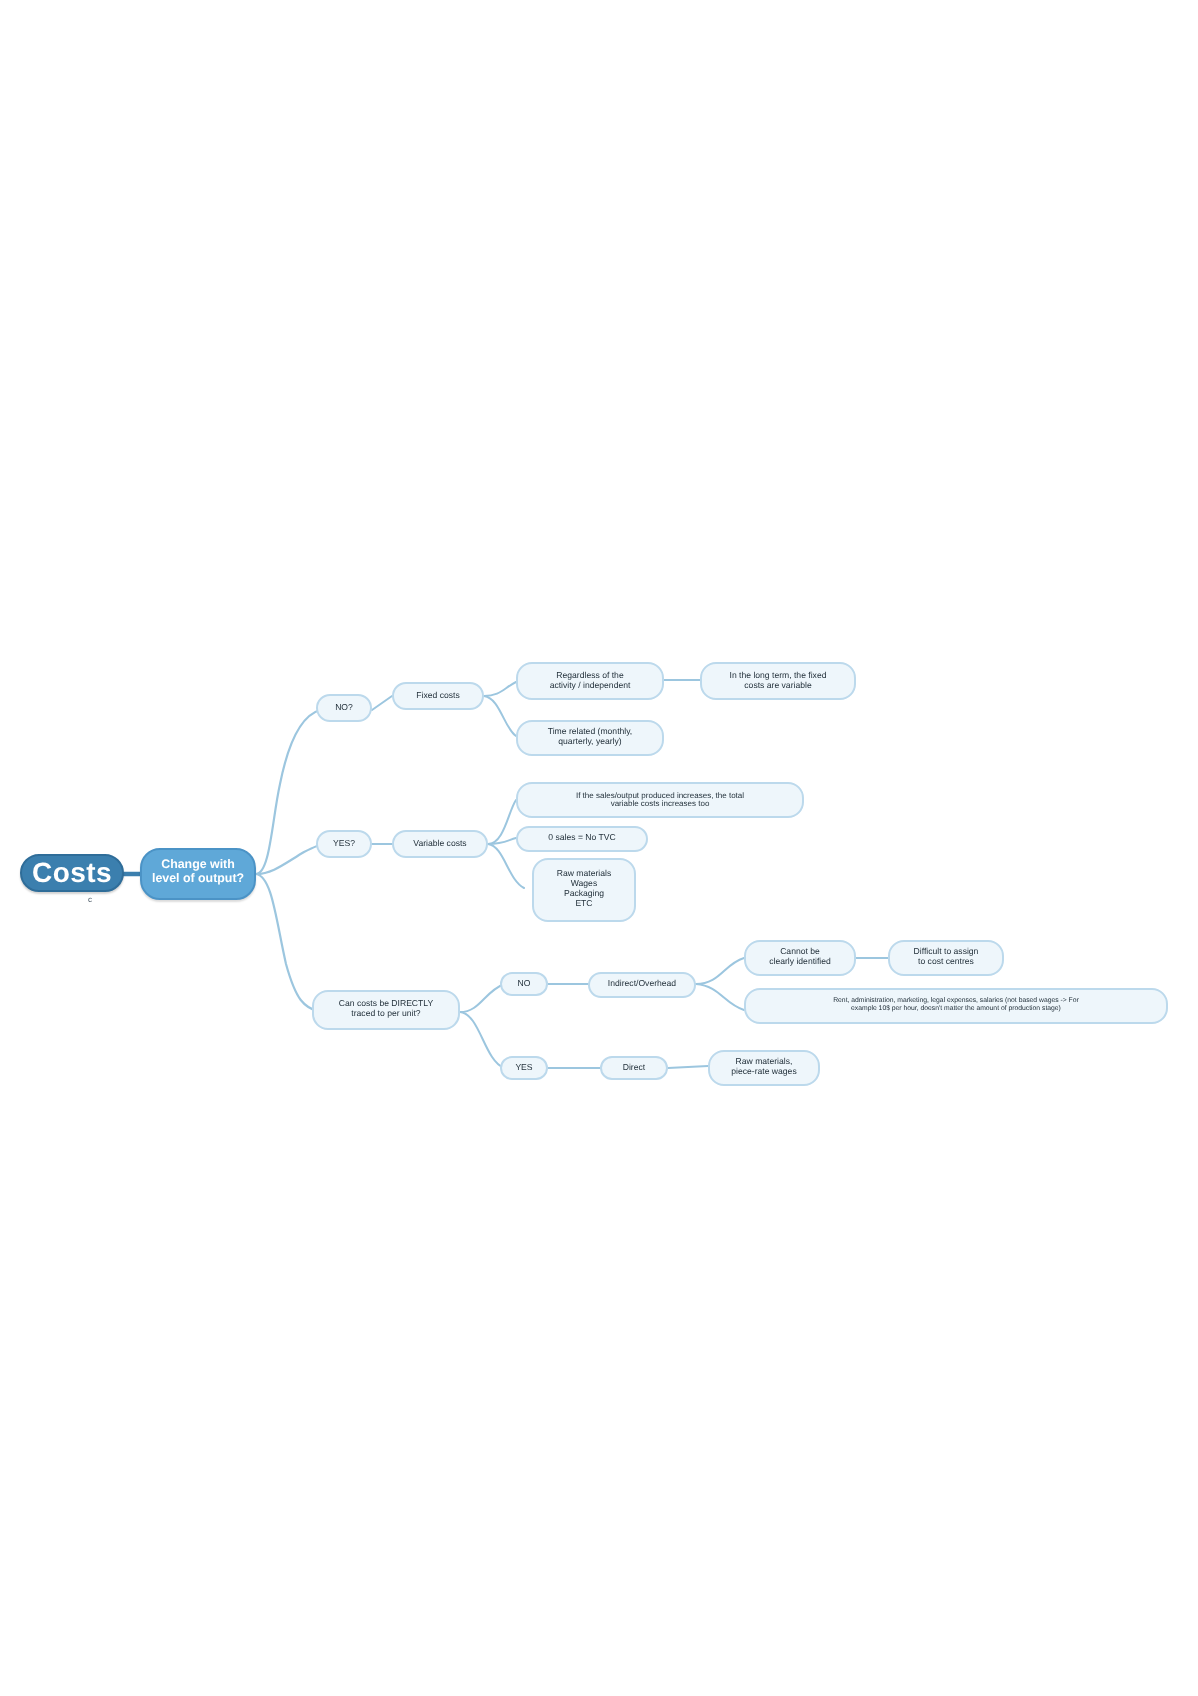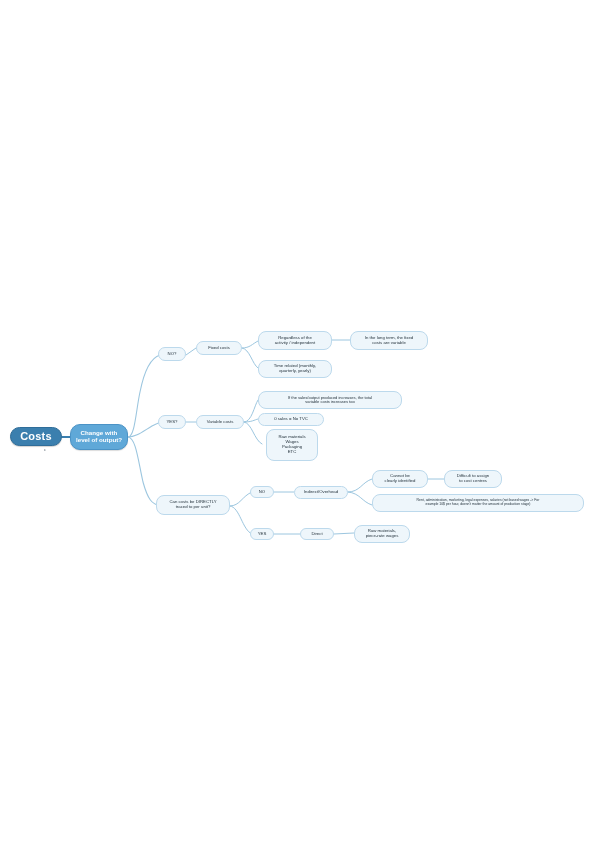--- a/index.html
+++ b/index.html
@@ -11,21 +11,21 @@
 
   
   #edges{position:absolute;left:0;top:0;width:599px;height:848px;pointer-events:none;}
 
   .node{position:absolute;box-sizing:border-box;display:flex;align-items:center;
         justify-content:center;text-align:center;border-radius:9px;
         line-height:1.12;white-space:pre-line;}
 
   
   .n-root{background:#3b7fae;border:1px solid #2f6d99;color:#ffffff;
-          font-weight:bold;font-size:11px;border-radius:10px;
+          font-weight:bold;font-size:14px;border-radius:10px;
           box-shadow:0 1px 1px rgba(0,0,0,.18);letter-spacing:.2px;}
 
   
   .n-l1{background:#5fa8d8;border:1px solid #4b93c6;color:#ffffff;
         font-weight:bold;font-size:6.2px;border-radius:10px;
         box-shadow:0 1px 1px rgba(0,0,0,.14);}
 
   
   .n-pale{background:#eef6fb;border:1px solid #bcd9ec;color:#24323c;
           font-size:4.3px;border-radius:8px;}

